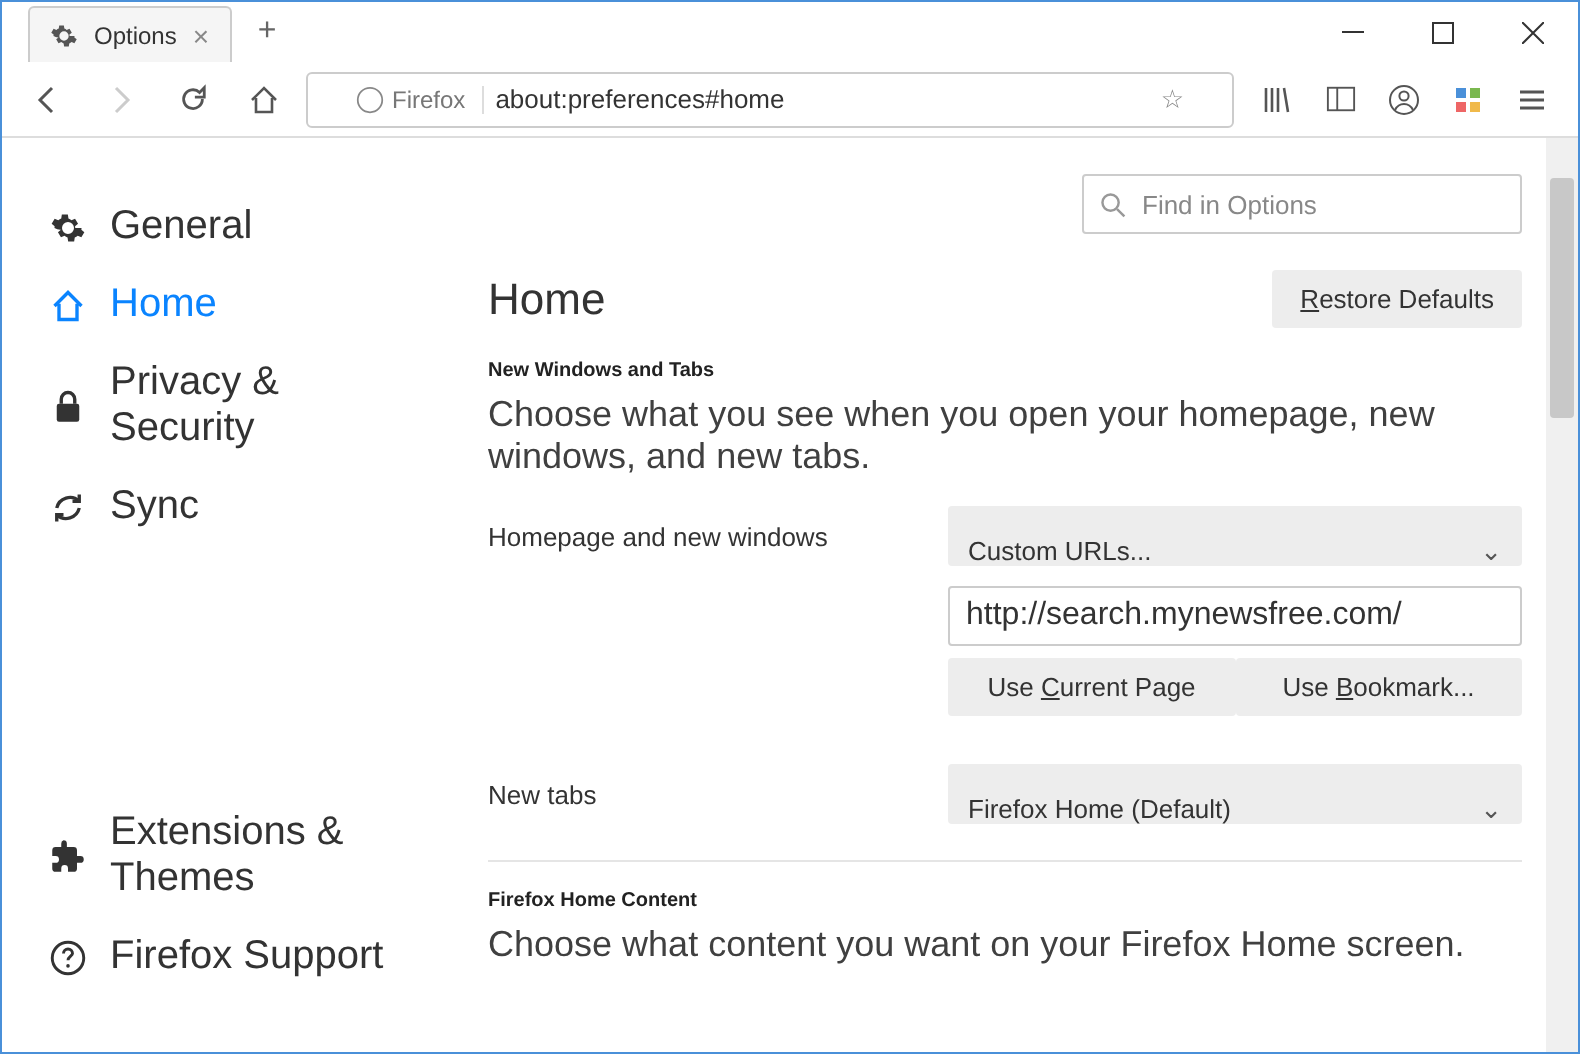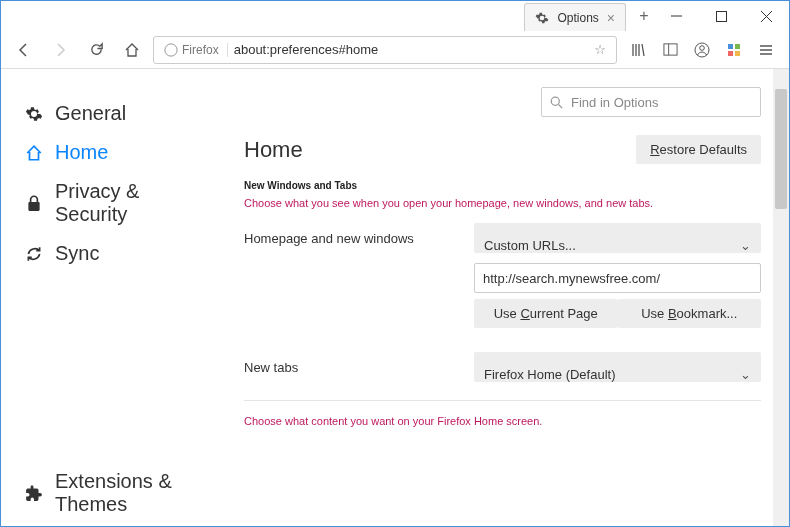--- a/index.html
+++ b/index.html
@@ -1,64 +1,64 @@
 <!DOCTYPE html>
 <html><head>
 <meta charset="utf-8">
 <style>
 * { box-sizing: border-box; margin: 0; padding: 0; font-family: "Segoe UI", Arial, sans-serif; }
 body { width: 790px; height: 527px; overflow: hidden; background: #fff; position: relative; border: 1px solid #4a90d9; }
 
 
 .titlebar { height: 30px; display: flex; align-items: stretch; background: #fff; }
-.tab-strip { display: flex; align-items: flex-end; flex: 1; padding-left: 8px; justify-content: flex-end; }
+.tab-strip { display: flex; align-items: flex-end; flex: 1; padding-left: 8px; }
 .tab { display: flex; align-items: center; height: 28px; padding: 0 10px; border: 1px solid #ccc; border-bottom: none; border-radius: 3px 3px 0 0; background: #f5f5f5; font-size: 12px; color: #333; gap: 8px; margin-left: 5px; }
 .tab .icon { width: 14px; height: 14px; display: flex; }
 .tab-close { color: #888; font-size: 14px; cursor: pointer; }
 .newtab-btn { width: 20px; height: 20px; display: flex; align-items: center; justify-content: center; color: #666; font-size: 16px; margin-left: 8px; align-self: center; cursor: pointer; }
 .window-btns { display: flex; }
 .window-btn { width: 45px; display: flex; align-items: center; justify-content: center; color: #333; cursor: pointer; }
 .window-btn svg { width: 11px; height: 11px; }
 
 
 .toolbar { height: 38px; display: flex; align-items: center; padding: 0 8px; gap: 6px; border-bottom: 1px solid #ddd; }
 .tbtn { width: 30px; height: 30px; display: flex; align-items: center; justify-content: center; color: #555; cursor: pointer; border-radius: 3px; }
 .tbtn.disabled { color: #bbb; }
-.urlbar { flex: 1; height: 28px; border: 1px solid #ccc; border-radius: 3px; display: flex; align-items: center; padding: 0 10px; font-size: 13px; color: #555; gap: 6px; }
+.urlbar { flex: 1; height: 28px; border: 1px solid #ccc; border-radius: 3px; display: flex; align-items: center; padding: 0 24px; font-size: 13px; color: #555; gap: 6px; }
 .urlbar-identity { display: flex; align-items: center; gap: 4px; font-size: 12px; color: #777; border-right: 1px solid #ddd; padding-right: 8px; }
 .urlbar-text { flex: 1; color: #333; }
 .urlbar-star { color: #888; }
 .right-icons { display: flex; gap: 2px; }
 
 
 .content { display: flex; height: calc(100% - 68px); position: relative; }
 
 
 .sidebar { width: 225px; padding: 25px 0 0 0; display: flex; flex-direction: column; font-size: 20px; color: #333; position: relative; z-index: 2; }
 .side-item { display: flex; align-items: center; gap: 12px; padding: 8px 24px; cursor: pointer; }
 .side-item .sicon { width: 18px; height: 18px; display: flex; }
 .side-item.active { color: #0a84ff; }
 .side-spacer { flex: 1; }
-.side-bottom { padding-bottom: 2px; }
+.side-bottom { padding-bottom: 28px; }
 
 
 .main { flex: 1; padding: 18px 28px 20px 18px; overflow: hidden; position: relative; z-index: 2; }
 .search-wrap { display: flex; justify-content: flex-end; margin-bottom: 18px; text-align: right; }
 .find-box { width: 220px; height: 30px; border: 1px solid #ccc; border-radius: 2px; display: flex; align-items: center; padding: 0 8px; gap: 8px; color: #888; font-size: 13px; }
 .page-head { display: flex; justify-content: space-between; align-items: center; margin-bottom: 16px; }
 .page-title { font-size: 22px; font-weight: 400; color: #333; }
 .btn { background: #ededed; border: none; padding: 7px 14px; font-size: 13px; color: #333; cursor: pointer; border-radius: 2px; }
 .section-title { font-size: 10px; font-weight: 700; color: #222; margin-bottom: 6px; }
-.section-sub { font-size: 11px; color: #be185d; margin-bottom: 14px; }
+.section-sub { font-size: 18px; color: #404040; margin-bottom: 14px; }
 .form-row { display: flex; align-items: center; margin-bottom: 10px; }
 .form-label { width: 230px; font-size: 13px; color: #333; }
 .form-ctrl { flex: 1; }
 .select { width: 100%; height: 30px; background: #ededed; border: none; border-radius: 2px; display: flex; align-items: flex-end; justify-content: space-between; padding: 0 10px; font-size: 13px; color: #333; cursor: pointer; }
 .chev { color: #555; }
-.text-input { width: 100%; height: 30px; border: 1px solid #ccc; border-radius: 2px; padding: 0 8px; font-size: 13px; color: #333; }
+.text-input { width: 100%; height: 30px; border: 1px solid #ccc; border-radius: 2px; padding: 0 8px; font-size: 16px; color: #333; }
 .btn-row { display: flex; margin-top: 6px; }
 .btn-row .btn { flex: 1; }
 .section-gap { height: 14px; }
 .hr { border: none; border-top: 1px solid #e5e5e5; margin: 18px 0 14px; }
 
 
 .vscroll { position: absolute; right: 0; top: 0; bottom: 0; width: 16px; background: #f0f0f0; }
 .vthumb { position: absolute; left: 2px; right: 2px; top: 20px; height: 120px; background: #c8c8c8; border-radius: 2px; }
 
 .u { text-decoration: underline; }
@@ -204,20 +204,30 @@
     <div class="side-spacer"></div>
     <div class="side-bottom">
       <div class="side-item">
         <span class="sicon">
             <svg viewBox="0 0 16 16" fill="#333">
               <path d="M6 1a1.5 1.5 0 011.5 1.5V4h3A1.5 1.5 0 0112 5.5V8h1.5a1.5 1.5 0 010 3H12v2.5A1.5 1.5 0 0110.5 15H8v-1.5a1.5 1.5 0 00-3 0V15H2.5A1.5 1.5 0 011 13.5V11h1.5a1.5 1.5 0 000-3H1V5.5A1.5 1.5 0 012.5 4H5V2.5A1.5 1.5 0 016 1z"></path>
             </svg>
           </span>
         <span>Extensions &amp; Themes</span>
       </div>
+      <div class="side-item">
+        <span class="sicon">
+            <svg viewBox="0 0 16 16">
+              <circle cx="8" cy="8" r="7" fill="none" stroke="#333" stroke-width="1.3"></circle>
+              <path d="M6 6a2 2 0 114 0c0 1-2 1.5-2 3" fill="none" stroke="#333" stroke-width="1.3"></path>
+              <circle cx="8" cy="11.5" r="0.8" fill="#333"></circle>
+            </svg>
+          </span>
+        <span>Firefox Support</span>
+      </div>
     </div>
   </div>
 
   <div class="main">
     <div class="search-wrap">
       <div class="find-box">
         <svg width="13" height="13" viewBox="0 0 16 16">
             <circle cx="6.5" cy="6.5" r="5" fill="none" stroke="#999" stroke-width="1.5"></circle>
             <path d="M10.5 10.5L15 15" stroke="#999" stroke-width="1.5"></path>
           </svg>
@@ -259,19 +269,20 @@
       <div class="form-ctrl">
         <div class="select">
           <span>Firefox Home (Default)</span>
           <span class="chev">⌄</span>
         </div>
       </div>
     </div>
 
     <hr class="hr">
 
+    <div class="section-title">Firefox Home Content</div>
     <div class="section-sub">Choose what content you want on your Firefox Home screen.</div>
 
     <div class="vscroll">
       <div class="vthumb"></div>
     </div>
   </div>
 </div>
 
 </body></html>

